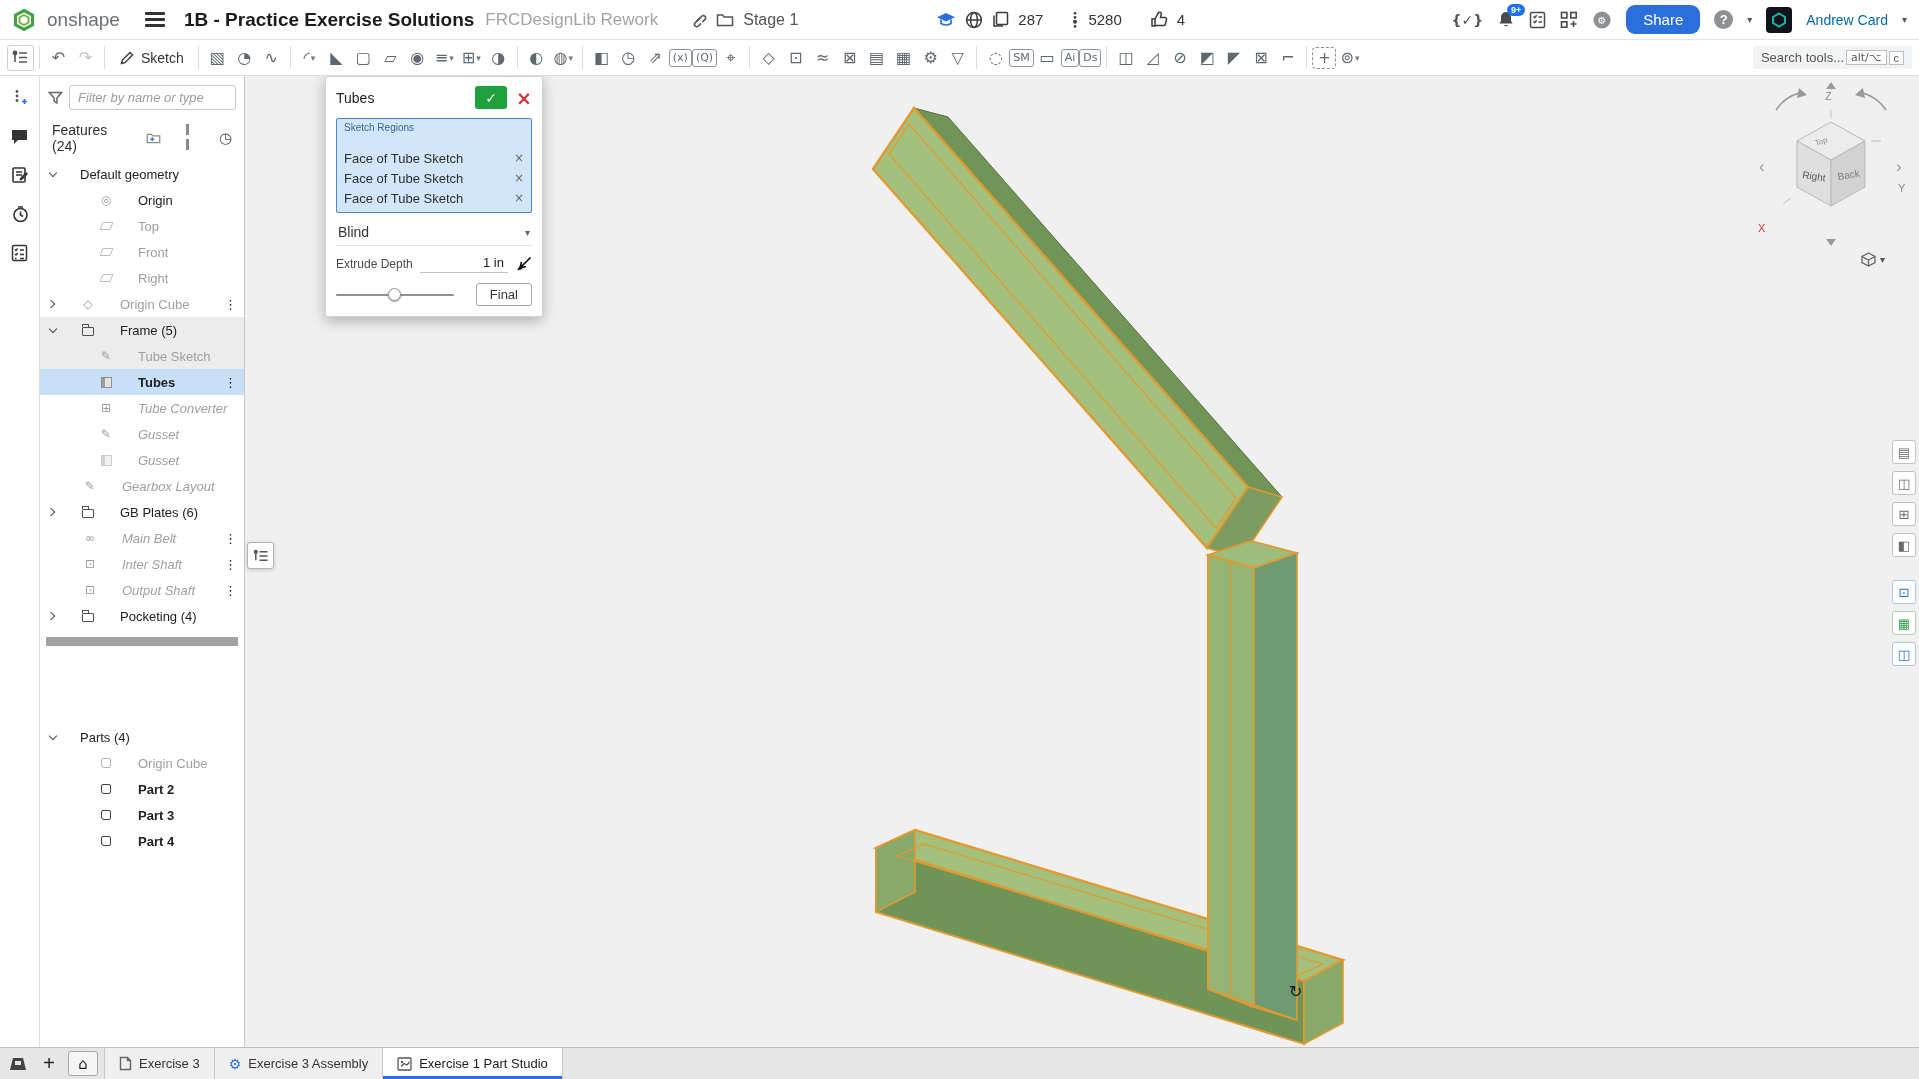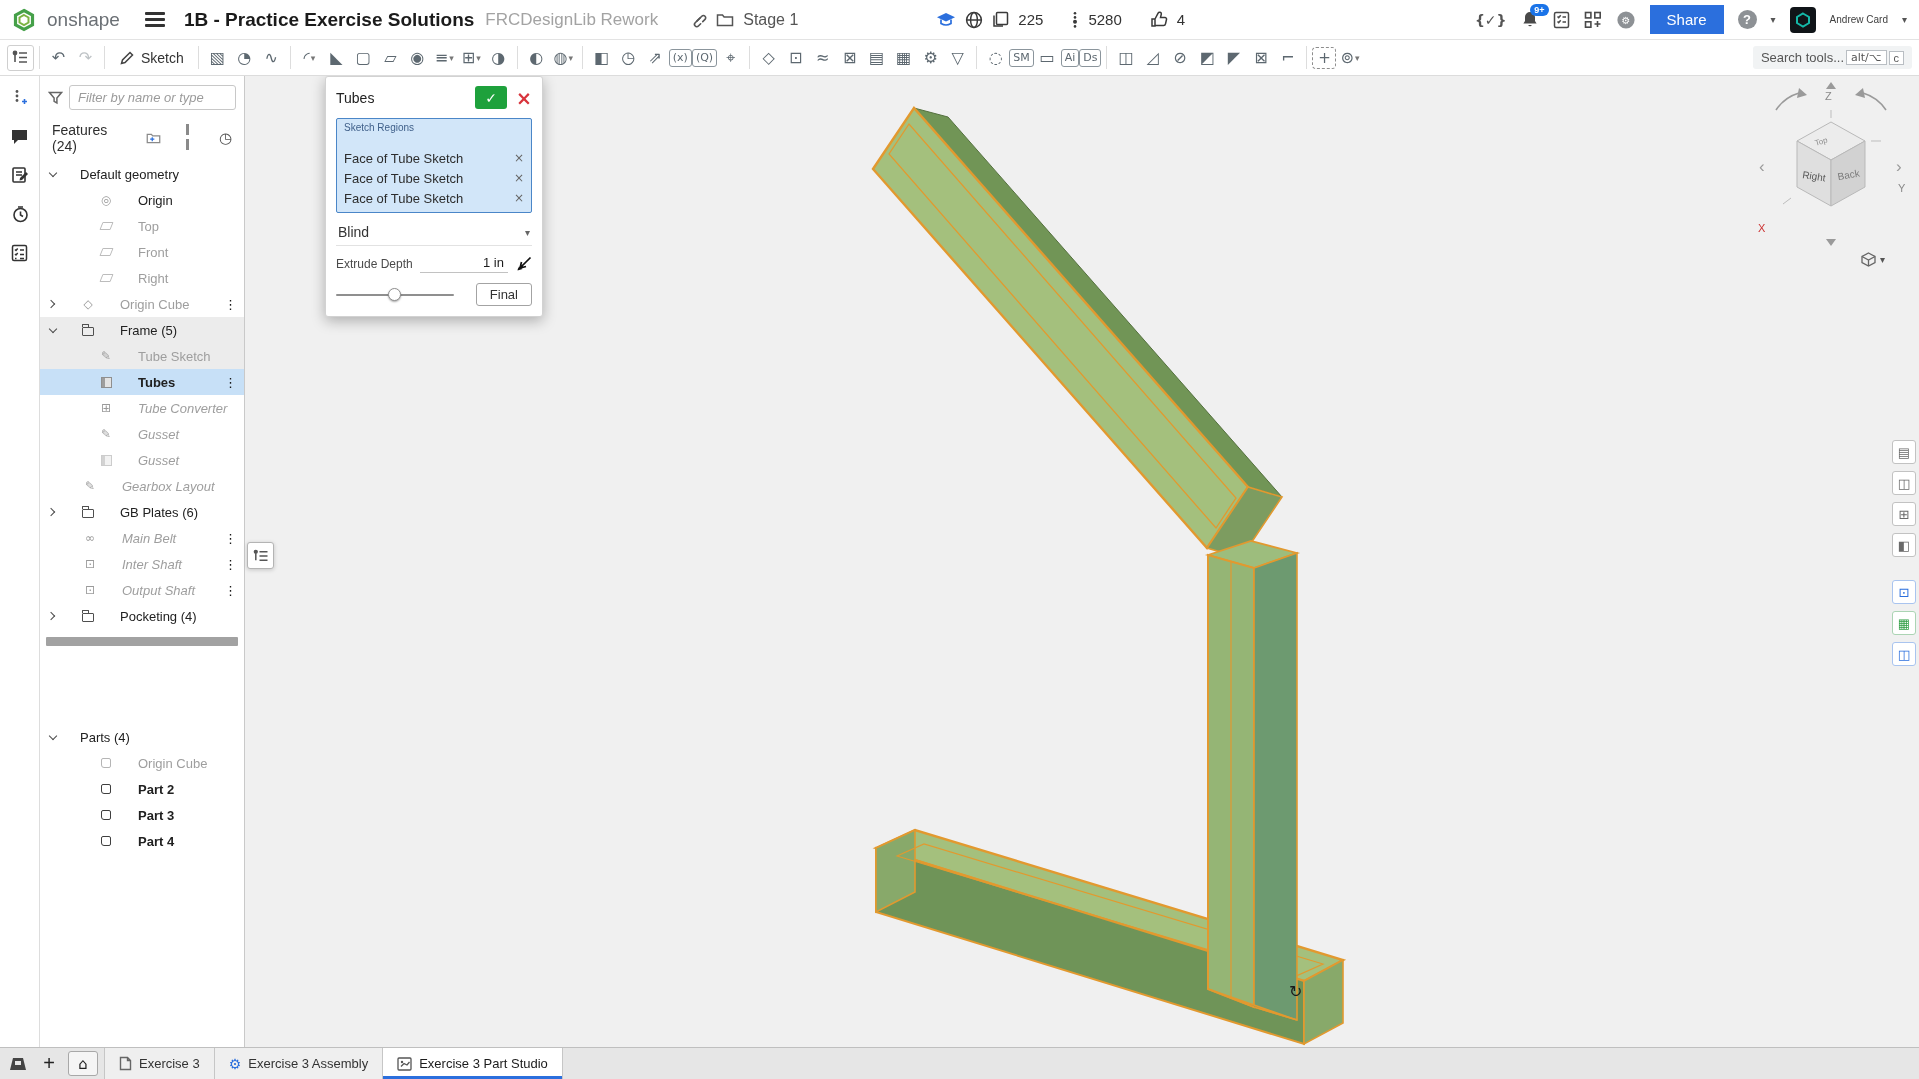--- a/index.html
+++ b/index.html
@@ -14,25 +14,25 @@
   .doctitle{font-size:19px;font-weight:700;color:#1b1b1b;white-space:nowrap}
   .docsub{font-size:17px;color:#a3a3a3;white-space:nowrap;margin-left:2px}
   .tico{display:inline-flex;align-items:center;justify-content:center;color:#444}
   .stage{font-size:16px;color:#555}
   .stat{font-size:15px;color:#333}
   .sp18{width:14px}
   .rightcluster{margin-left:auto;display:flex;align-items:center;gap:14px}
   .curly{font-size:14px;color:#555;font-weight:700}
   .bellwrap{position:relative}
   .badge{position:absolute;top:-6px;right:-10px;background:#1a73e8;color:#fff;font-size:9px;font-weight:700;padding:1px 4px;border-radius:8px}
-  .sharebtn{background:#2b6fdd;color:#fff;font-size:15px;font-weight:500;border:none;border-radius:0;padding:6px 17px;cursor:pointer}
+  .sharebtn{background:#2b6fdd;color:#fff;font-size:15px;font-weight:500;border:none;border-radius:9px;padding:6px 17px;cursor:pointer}
   .helpcirc{width:19px;height:19px;border-radius:50%;background:#8d9195;color:#fff;font-size:13px;font-weight:700;display:flex;align-items:center;justify-content:center}
   .caret{font-size:10px;color:#555}
   .avatar{width:26px;height:26px;background:#101418;border-radius:4px;display:flex;align-items:center;justify-content:center}
-  .uname{font-size:10px;color:#404040}
+  .uname{font-size:14px;color:#0369a1}
 
   
   .toolbar{height:36px;display:flex;align-items:center;padding:0 7px;background:#fff;border-bottom:1px solid #dcdcdc}
   .tbi{min-width:27px;height:26px;display:inline-flex;align-items:center;justify-content:center;font-size:16px;color:#5d6870;font-family:"DejaVu Sans",sans-serif;border-radius:3px;padding:0 2px;cursor:pointer}
   .tbi .chev{font-size:9px;color:#777;margin-left:1px;font-style:normal}
   .tbadge{font-size:11px;border:1px solid #8b959c;border-radius:3px;padding:1px 3px;min-width:0;height:auto;line-height:14px}
   .dim{opacity:.4}
   .dashbox{border:1px dashed #8d8d8d;border-radius:4px;font-size:15px;min-width:24px;height:22px}
   .tbdiv{width:1px;height:23px;background:#ddd;margin:0 5px;flex:none}
   .fttoggle{border:1px solid #cfcfcf;background:#fff}
@@ -163,21 +163,21 @@
         <ellipse cx="9" cy="9" rx="3.4" ry="7.4"></ellipse>
         <path d="M2 9 h14"></path>
       </svg>
   </span>
   <span class="tico">
     <svg width="17" height="17" viewBox="0 0 17 17" fill="none" stroke="#3a3a3a" stroke-width="1.5">
         <rect x="4.5" y="1.5" width="11" height="12" rx="1"></rect>
         <path d="M2 4.5 v10.5 h9"></path>
       </svg>
   </span>
-  <span class="stat">225</span>
+  <span class="stat">287</span>
   <span class="sp18" style="width:10px"></span>
   <span class="tico">
     <svg width="8" height="18" viewBox="0 0 8 18" fill="#3a3a3a">
         <circle cx="4" cy="2.2" r="1.3"></circle>
         <circle cx="4" cy="6.4" r="1.3"></circle>
         <circle cx="4" cy="10.8" r="2"></circle>
         <circle cx="4" cy="15.4" r="1.3"></circle>
       </svg>
   </span>
   <span class="stat">5280</span>
@@ -638,15 +638,15 @@
   <div class="tab">
     <span class="gearblue">⚙</span>
     <span>Exercise 3 Assembly</span>
   </div>
   <div class="tab active">
     <svg width="15" height="14" viewBox="0 0 15 14" fill="none" stroke="#555" stroke-width="1.3">
         <rect x="1" y="1" width="13" height="12" rx="1"></rect>
         <path d="M4 9.5 l3-3 3 1.5 2.5-3"></path>
         <circle cx="5" cy="5" r="1.2" fill="#555" stroke="none"></circle>
       </svg>
-    <span>Exercise 3 Part Studio</span>
+    <span>Exercise 1 Part Studio</span>
   </div>
 </div>
 
 </body></html>

